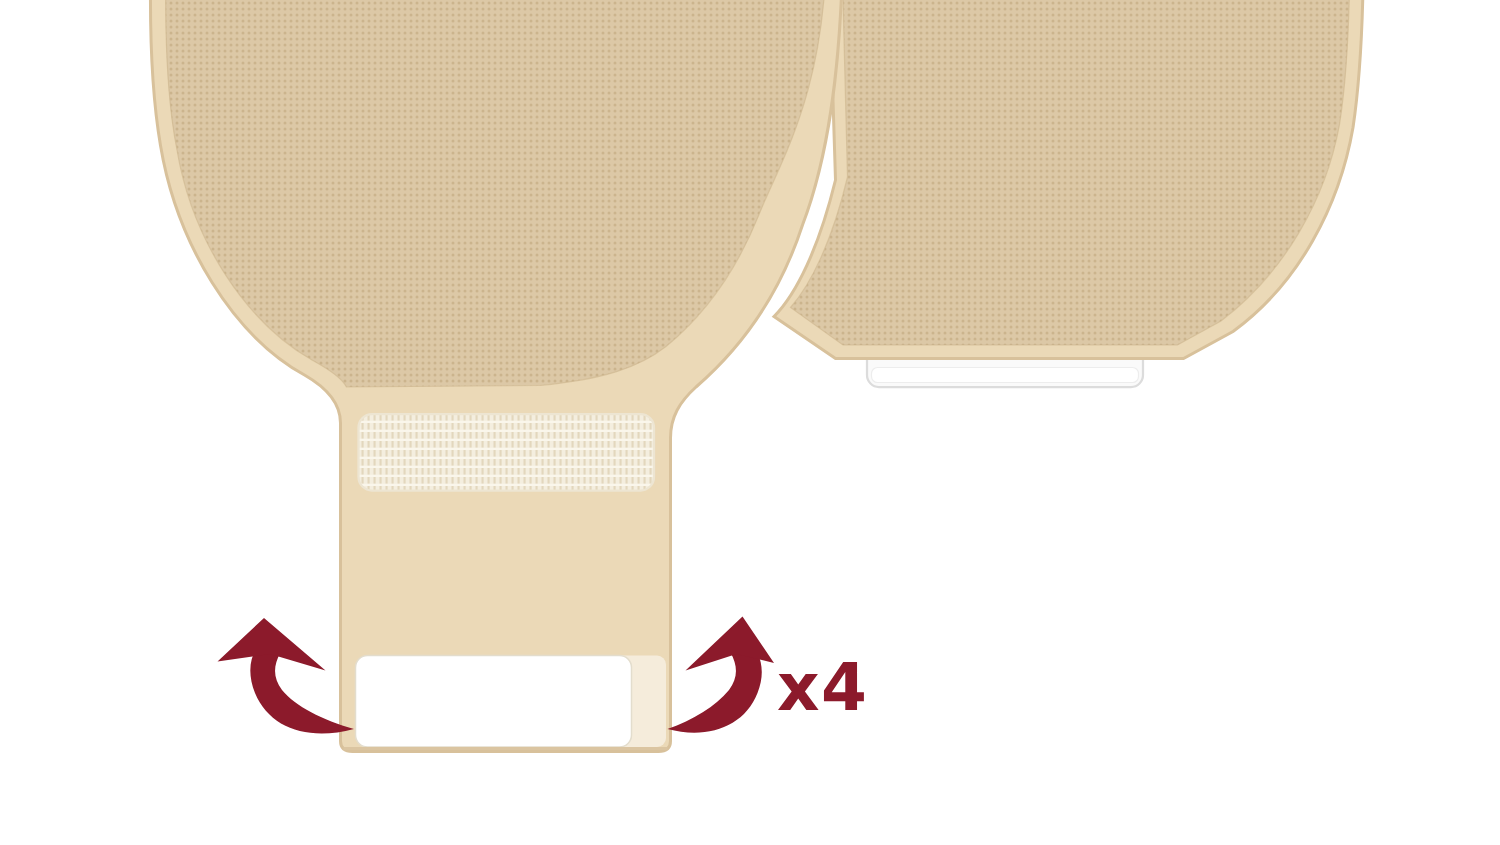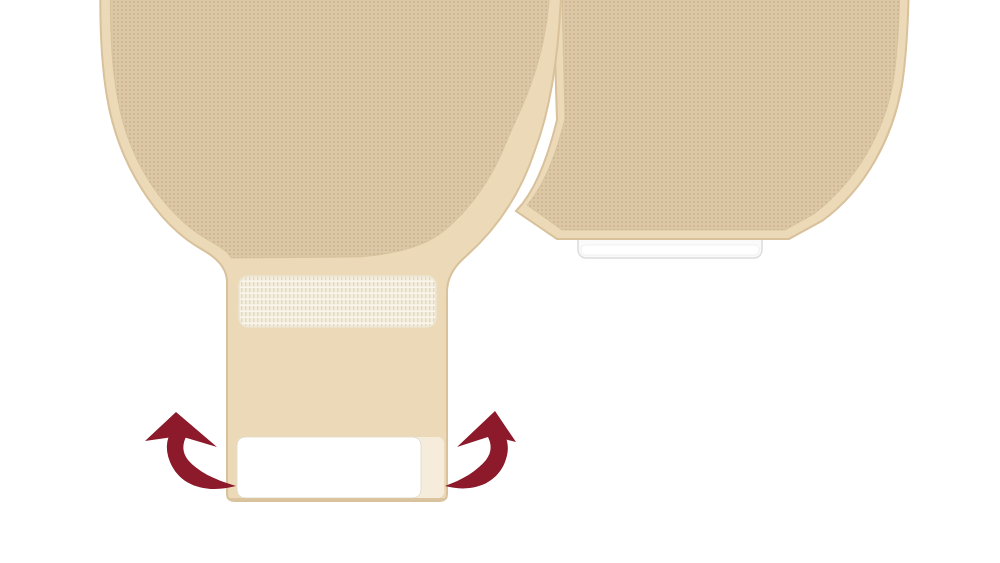--- a/index.html
+++ b/index.html
@@ -79,14 +79,15 @@
                L 187,435 C 182,444 182,452 188,460 C 197,471 215,480 236,486 Z" fill="#8C1A2B"></path>
       <path d="M 176,412 L 217,447 L 180,436 L 145,441 Z" fill="#8C1A2B"></path>
     </g>
     <g>
       <path d="M 445,486 C 471,493 496,485 505,462 C 511,447 507,434 498,426
                L 487,435 C 492,444 492,452 486,460 C 477,471 462,480 445,486 Z" fill="#8C1A2B"></path>
       <path d="M 495,411 L 457,447 L 491,436 L 516,442 Z" fill="#8C1A2B"></path>
     </g>
   </svg>
 
+  <div class="repeat-label" style="color: rgb(140, 26, 43);">x4</div>
 
 </div>
 
 </body></html>

